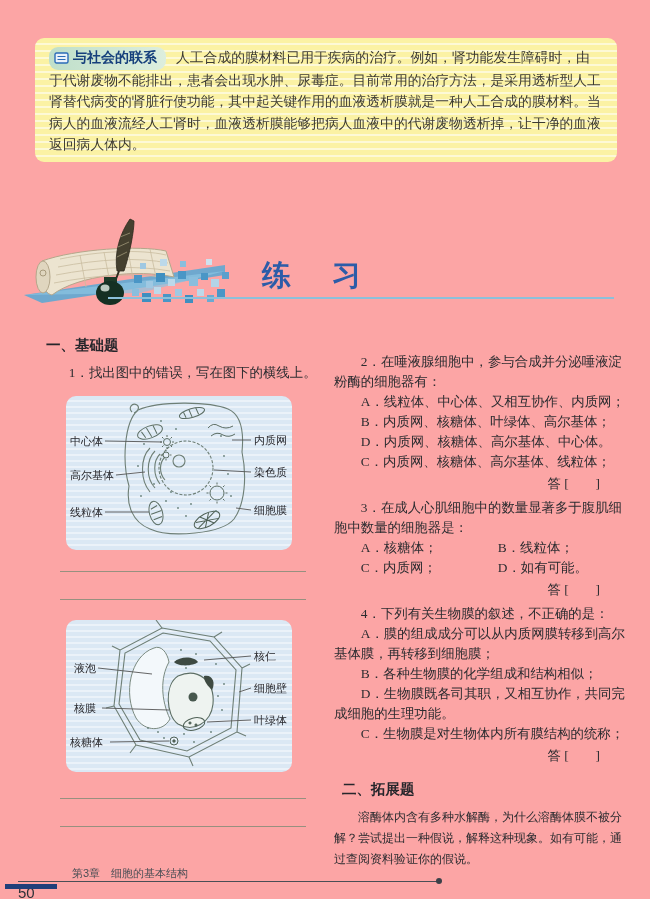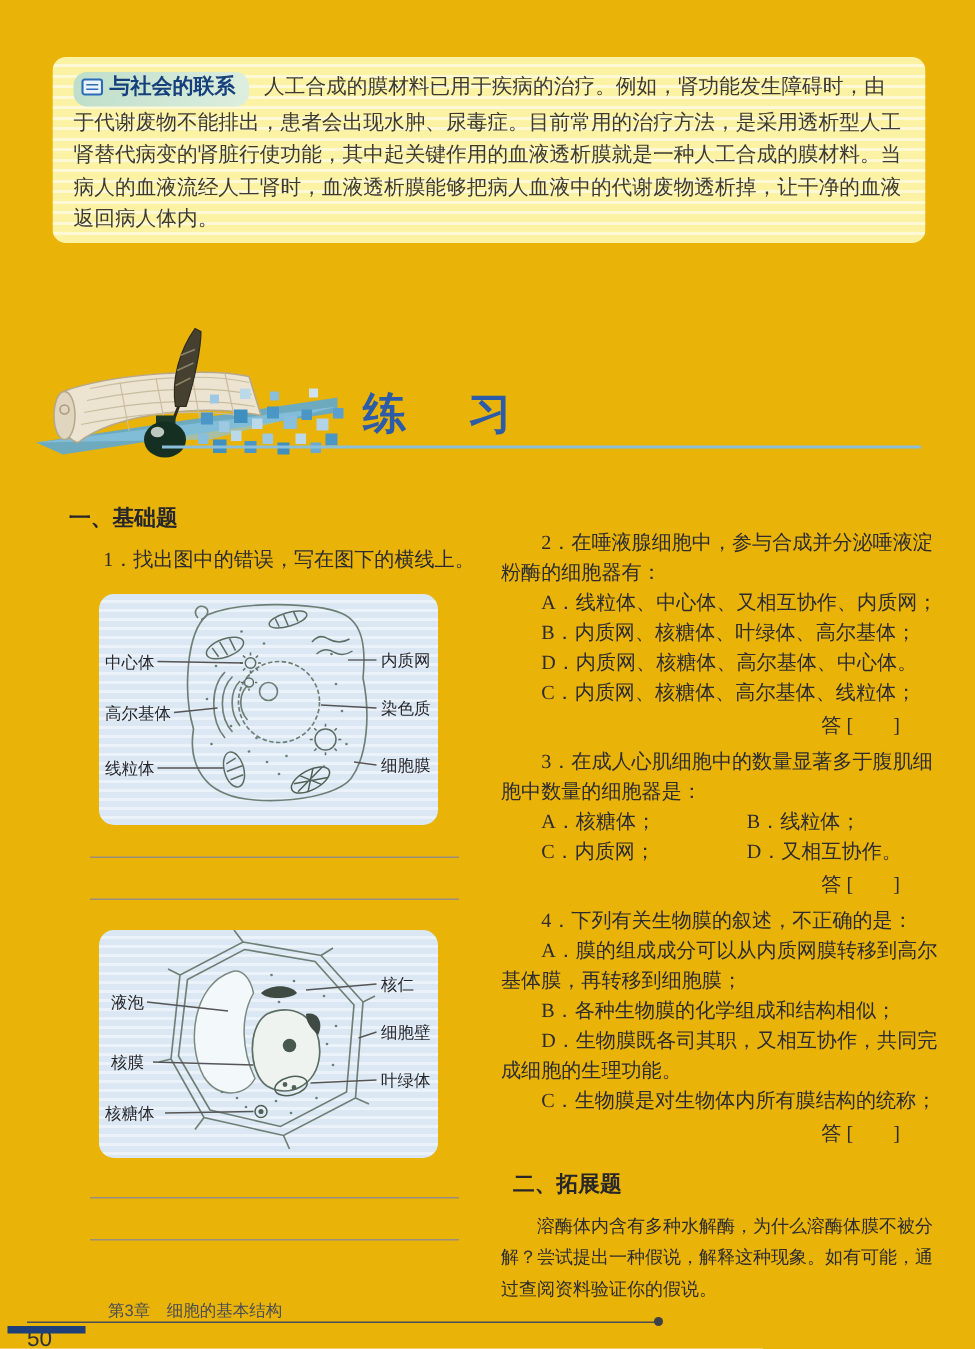--- a/index.html
+++ b/index.html
@@ -1,39 +1,39 @@
 <!DOCTYPE html>
 <html><head>
 <meta charset="utf-8">
 <style>
   * { box-sizing: border-box; }
   html,body { margin:0; padding:0; }
   body { font-family:"Liberation Serif","DejaVu Serif",serif; }
   #page {
     position:relative; width:650px; height:899px;
-    background:#eab308; overflow:hidden; color:#2c2c30;
+    background:#fca5a5; overflow:hidden; color:#2c2c30;
   }
   
   .info-box {
     position:absolute; left:35px; top:38px; width:582px; height:124px;
     background-color:#fbf2a4;
     background-image:repeating-linear-gradient(180deg, rgba(255,255,255,0) 0 5px, rgba(255,255,255,.55) 5px 7px);
     border-radius:9px; padding:9px 14px 8px 14px;
     font-size:13.8px; line-height:21.5px; color:#3c3a33;
   }
   .badge-pill {
     display:inline-block; background:linear-gradient(90deg,#bfdfca,#ddeede);
     border-radius:9px; padding:0 9px 1px 5px; margin-right:10px;
     color:#16407c; font-weight:bold; font-size:14px; vertical-align:baseline;
   }
   .badge-pill svg { vertical-align:-2px; margin-right:4px; }
   
   .header-deco { position:absolute; left:20px; top:215px; }
   .exercise-title {
-    position:absolute; left:242px; top:256px; width:150px;
+    position:absolute; left:262px; top:256px; width:150px;
     font-size:29px; font-weight:bold; color:#2c5ca8; letter-spacing:6px;
   }
   .header-rule {
     position:absolute; left:108px; top:297px; width:506px; height:2px;
     background:#8cc0da;
   }
   
   .col-left  { position:absolute; left:42px;  top:336px; width:286px; }
   .col-right { position:absolute; left:334px; top:352px; width:292px; }
   .section-title { font-size:14.5px; font-weight:bold; color:#26262b; margin:0 0 8px 4px; }
@@ -265,21 +265,21 @@
   <div class="col-right">
     <p class="stem">2．在唾液腺细胞中，参与合成并分泌唾液淀粉酶的细胞器有：</p>
     <p class="opt">A．线粒体、中心体、又相互协作、内质网；</p>
     <p class="opt">B．内质网、核糖体、叶绿体、高尔基体；</p>
     <p class="opt">D．内质网、核糖体、高尔基体、中心体。</p>
     <p class="opt">C．内质网、核糖体、高尔基体、线粒体；</p>
     <p class="answer">答 [　　]</p>
 
     <p class="stem">3．在成人心肌细胞中的数量显著多于腹肌细胞中数量的细胞器是：</p>
     <p class="opt"><span class="optcell">A．核糖体；</span><span>B．线粒体；</span></p>
-    <p class="opt"><span class="optcell">C．内质网；</span><span>D．又相互协作。</span></p>
+    <p class="opt"><span class="optcell">C．内质网；</span><span>D．如有可能。</span></p>
     <p class="answer">答 [　　]</p>
 
     <p class="stem">4．下列有关生物膜的叙述，不正确的是：</p>
     <p class="opt">A．膜的组成成分可以从内质网膜转移到高尔基体膜，再转移到细胞膜；</p>
     <p class="opt">B．各种生物膜的化学组成和结构相似；</p>
     <p class="opt">D．生物膜既各司其职，又相互协作，共同完成细胞的生理功能。</p>
     <p class="opt">C．生物膜是对生物体内所有膜结构的统称；</p>
     <p class="answer">答 [　　]</p>
 
     <p class="ext-title">二、拓展题</p>

